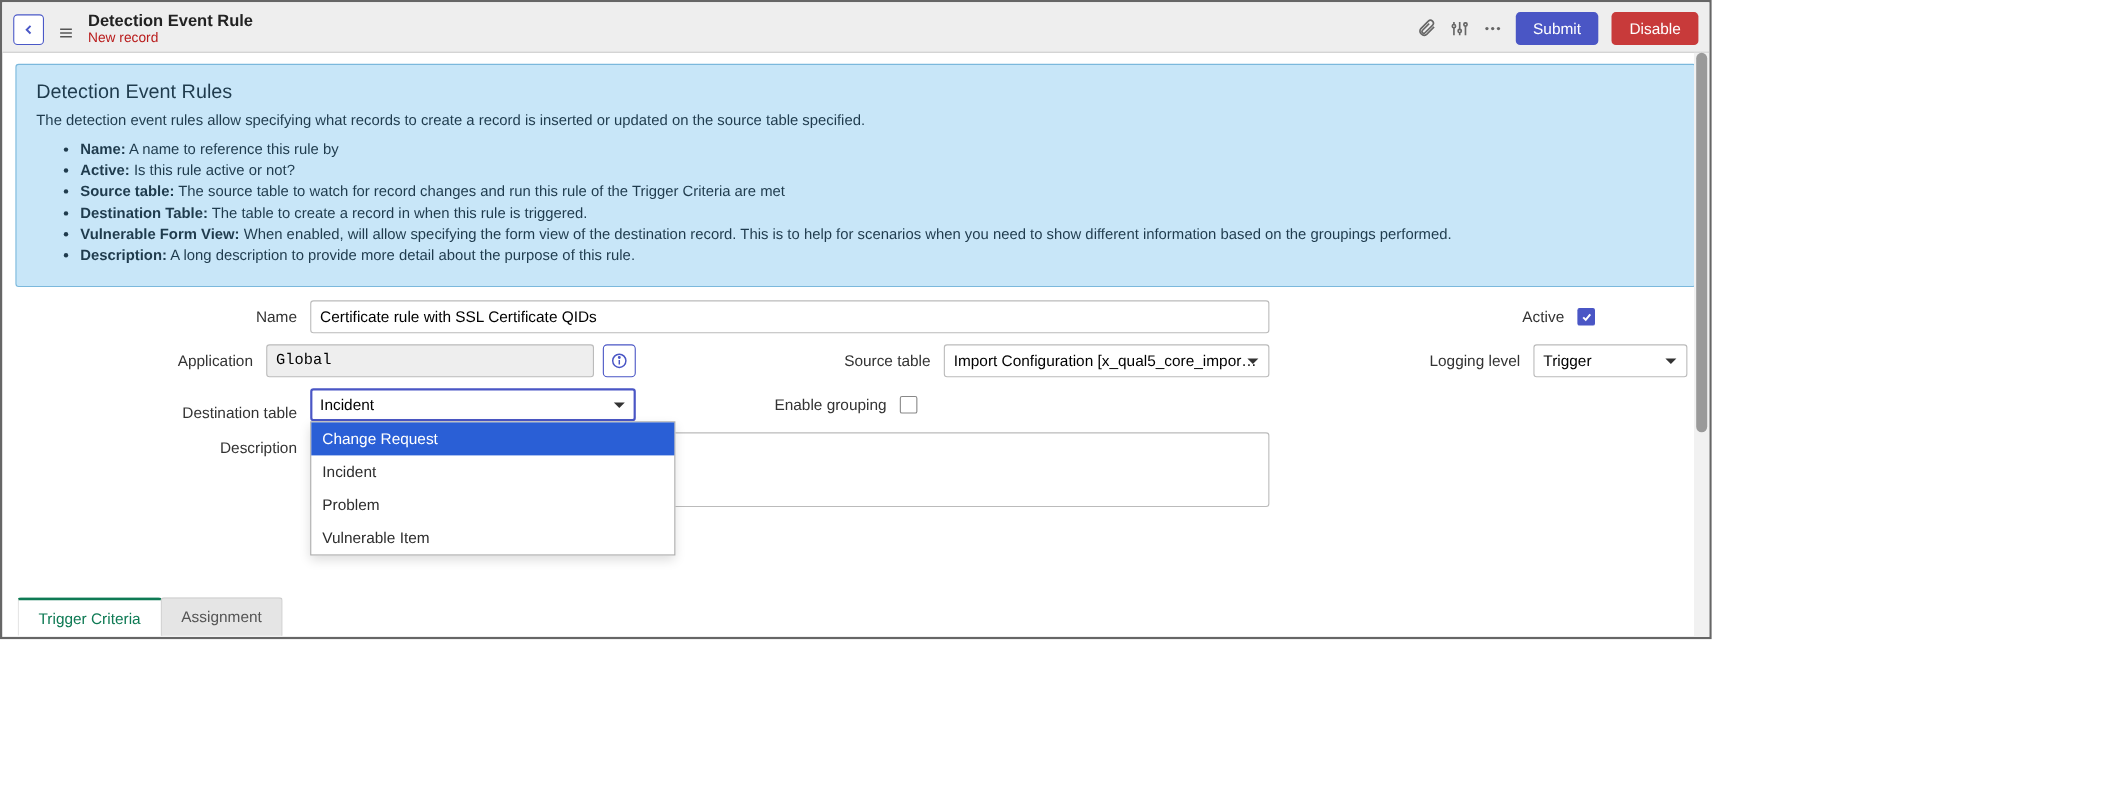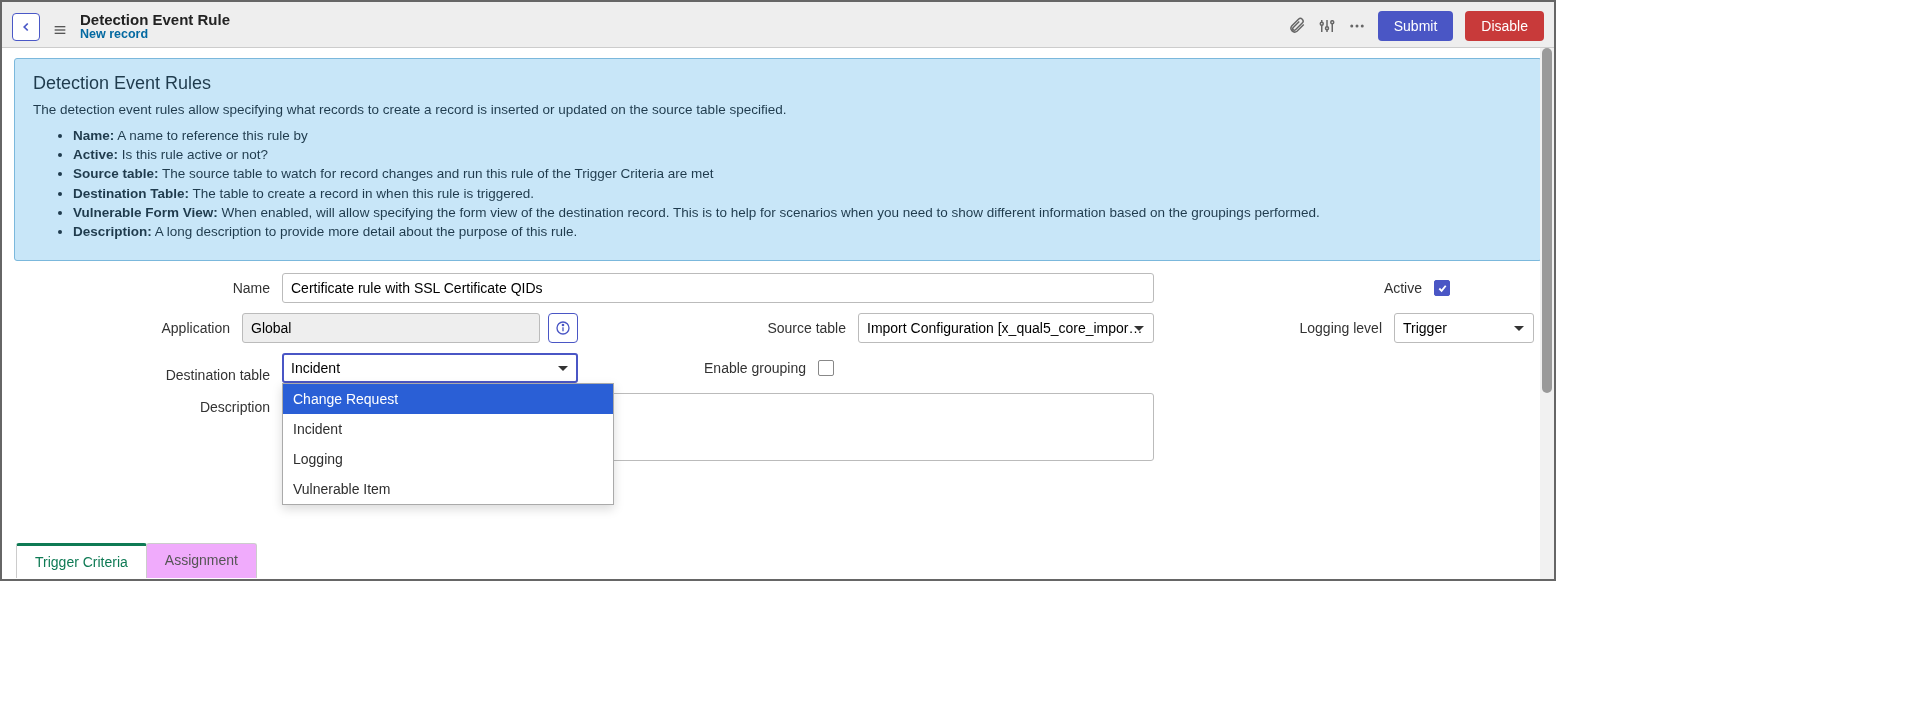--- a/index.html
+++ b/index.html
@@ -39,21 +39,21 @@
 }
 .back-btn svg { width: 14px; height: 14px; }
 .hamburger {
   margin: 0 12px;
   color: #555;
   cursor: pointer;
 }
 .hamburger svg { width: 16px; height: 16px;}
 .title-block { display: flex; flex-direction: column; }
 .title-text { font-size: 15px; font-weight: 600; color: #222; }
-.subtitle-text { font-size: 12.5px; color: #0369a1; margin-top: -1px; font-weight: bold;}
+.subtitle-text { font-size: 12.5px; color: #b91c1c; margin-top: -1px;}
 .header-spacer { flex: 1; }
 .header-actions { display: flex; align-items: center; gap: 12px; }
 .header-icon {
   color: #666;
   cursor: pointer;
   display: flex;
   align-items: center;
 }
 .header-icon svg { width: 18px; height: 18px; }
 .btn {
@@ -121,21 +121,21 @@
 }
 .form-control {
   flex: 1;
   height: 30px;
   border: 1px solid #bbb;
   border-radius: 3px;
   padding: 0 8px;
   font-size: 14px;
   background: #fff;
 }
-.form-control.readonly { background: #eeeeee; }
+.form-control.readonly { background: #eeeeee; font-family: Liberation Mono, monospace; }
 textarea.form-control { height: 68px; padding: 6px 8px; resize: none; }
 .select-wrap {
   position: relative;
   flex: 1;
 }
 .select-btn {
   width: 100%;
   height: 30px;
   border: 1px solid #bbb;
   border-radius: 3px;
@@ -222,21 +222,21 @@
 .tabs {
   position: absolute;
   bottom: 1px;
   left: 14px;
   display: flex;
 }
 .tab {
   padding: 8px 18px;
   border: 1px solid #ccc;
   border-bottom: none;
-  background: #f0abfc;
+  background: #e5e5e5;
   font-size: 14px;
   cursor: pointer;
   color: #555;
   border-radius: 3px 3px 0 0;
   margin-right: -1px;
 }
 .tab.active {
   background: #fff;
   color: #0e7a54;
   font-weight: 500;
@@ -366,21 +366,21 @@
       </div>
     </div>
 
     <div class="form-row" style="align-items:flex-end;">
       <label class="form-label" style="padding-top:6px;">Destination table</label>
       <div class="select-wrap small">
         <button class="select-btn focused">Incident</button>
         <div class="dropdown-menu">
             <div class="dropdown-item highlighted">Change Request</div>
             <div class="dropdown-item">Incident</div>
-            <div class="dropdown-item">Logging</div>
+            <div class="dropdown-item">Problem</div>
             <div class="dropdown-item">Vulnerable Item</div>
           </div>
       </div>
     </div>
     <div class="form-row">
       <label class="col2-label">Enable grouping</label>
       <span class="checkbox"></span>
     </div>
 
     <div class="form-row span2" style="align-items:flex-start;">

